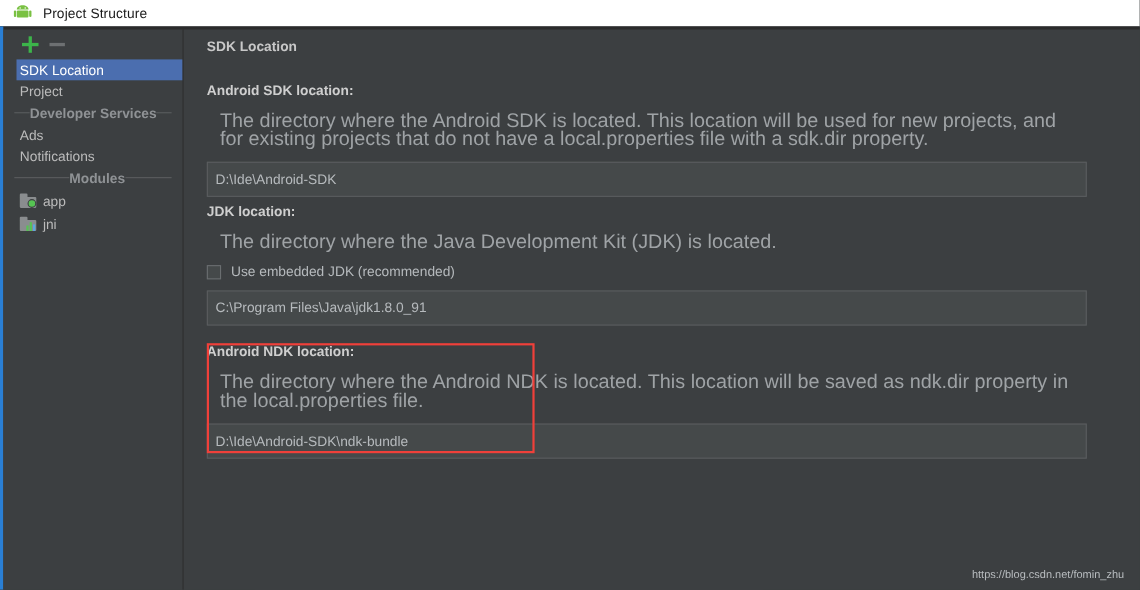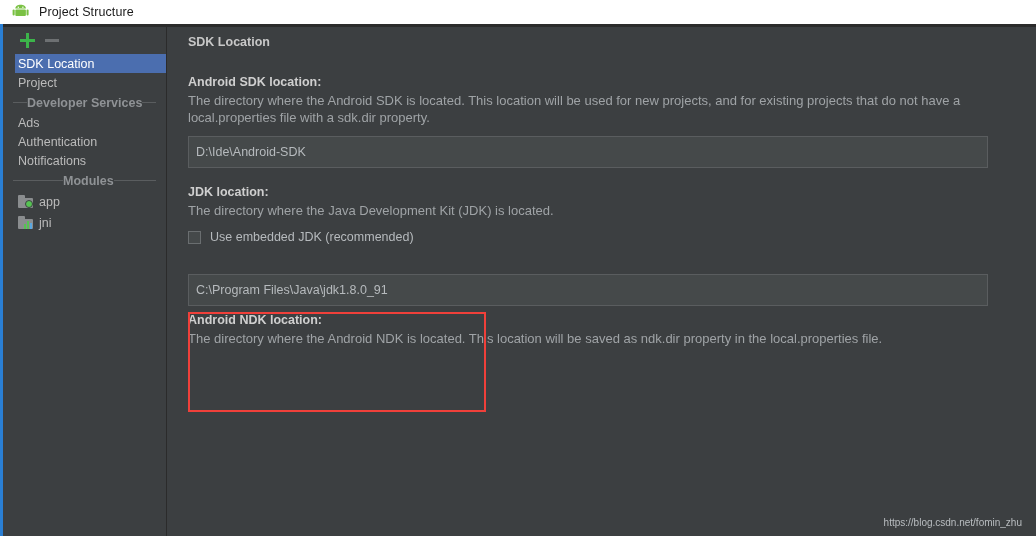--- a/index.html
+++ b/index.html
@@ -212,24 +212,24 @@
   }
   .section { position: absolute; left: 21px; }
   .section-heading {
     font-size: 12.5px;
     font-weight: bold;
     color: #cfcfcf;
     margin: 0 0 3px 0;
     white-space: nowrap;
   }
   .section-desc {
-    font-size: 13px;
+    font-size: 18px;
     color: #9fa3a6;
     line-height: 17px;
-    margin: 0;
+    margin: 12px;
     max-width: 800px;
   }
   .field-row {
     display: flex;
     align-items: center;
     margin-top: 10px;
   }
   .text-field {
     height: 32px;
     background: #45494a;
@@ -322,23 +322,20 @@
       </div>
 
       <div class="nav-sep">
         <span class="rule left"></span>
         <span class="nav-sep-label">Developer Services</span>
         <span class="rule right"></span>
       </div>
 
       <div class="nav-item">
         <span>Ads</span>
-      </div>
-      <div class="nav-item">
-        <span>Authentication</span>
       </div>
       <div class="nav-item">
         <span>Notifications</span>
       </div>
 
       <div class="nav-sep wide">
         <span class="rule left"></span>
         <span class="nav-sep-label">Modules</span>
         <span class="rule right"></span>
       </div>
@@ -397,27 +394,30 @@
     </div>
 
     <div class="section" style="top:158px; width:800px;">
       <div class="section-heading">JDK location:</div>
       <p class="section-desc">The directory where the Java Development Kit (JDK) is located.</p>
       <div class="checkbox-row">
         <span class="checkbox"></span>
         <span class="checkbox-label">Use embedded JDK (recommended)</span>
       </div>
       <div class="field-row">
-        <div class="text-field" style="width:818px;margin-top:20px;">C:\Program Files\Java\jdk1.8.0_91</div>
+        <div class="text-field" style="width:818px;">C:\Program Files\Java\jdk1.8.0_91</div>
       </div>
     </div>
 
     <div class="section" style="top:286px; width:800px;">
       <div class="section-heading">Android NDK location:</div>
       <p class="section-desc">The directory where the Android NDK is located. This location will be saved as ndk.dir property in the local.properties file.</p>
+      <div class="field-row">
+        <div class="text-field" style="width:818px;">D:\Ide\Android-SDK\ndk-bundle</div>
+      </div>
     </div>
 
     <div class="watermark">https://blog.csdn.net/fomin_zhu</div>
   </div>
 
   <div class="annotation-box"></div>
 
 </div>
 
 </body></html>

